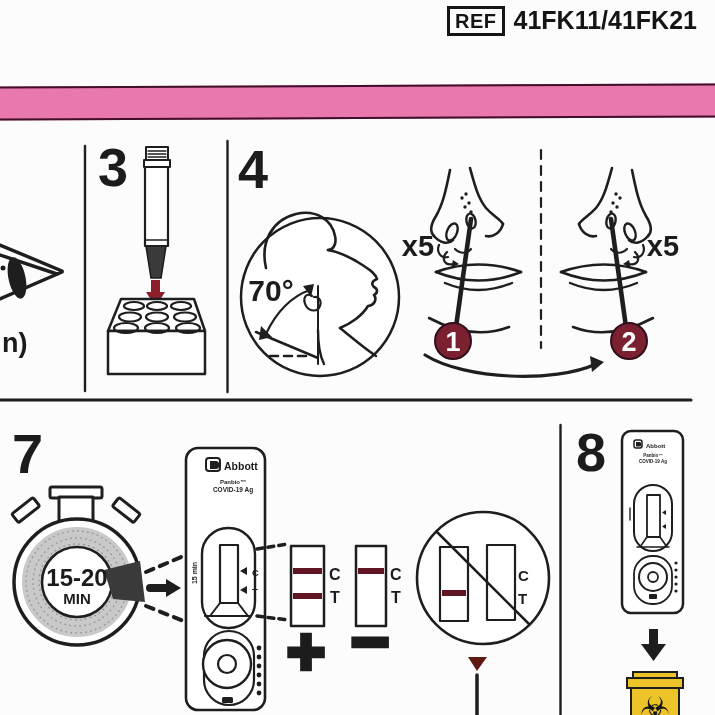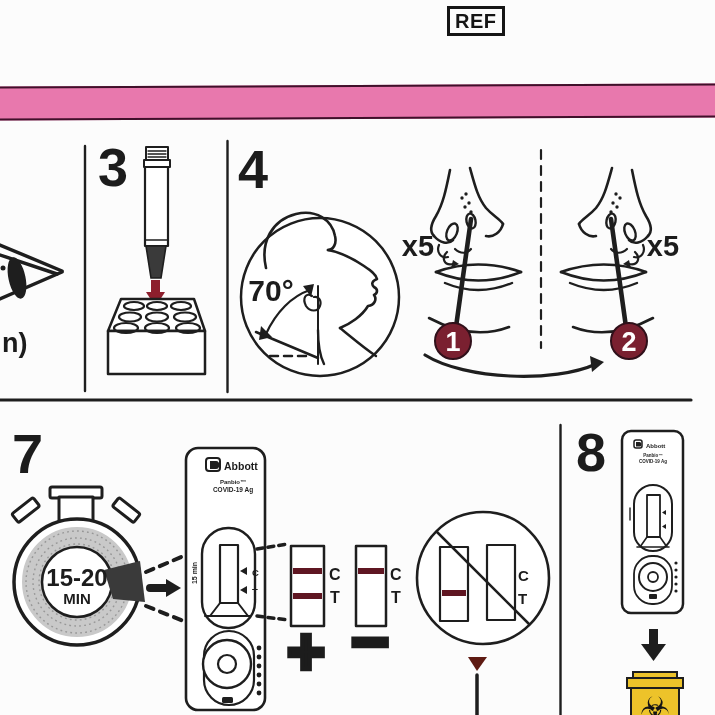--- a/index.html
+++ b/index.html
@@ -36,20 +36,21 @@
   .ring{stroke:#c9c9c9;fill:none;}
   .ringdots{stroke:#979797;fill:none;}
 </style>
 </head>
 <body>
 
 <div class="page">
 
   <div class="ref-row">
     <span class="ref-box">REF</span>
+    <span class="ref-code">41FK11/41FK21</span>
   </div>
 
   <div class="pink-bar"></div>
 
   <svg class="canvas" width="715" height="715" viewBox="0 0 715 715">
 
     <defs>
       <g id="nose-face">
         <path class="ink" stroke-width="2.6" d="M450,170 C446,190 443,204 436,216 C431,224 429,231 434,236"></path>
         <path class="ink" stroke-width="2.6" d="M434,236 C440,243 448,245 453,240"></path>

